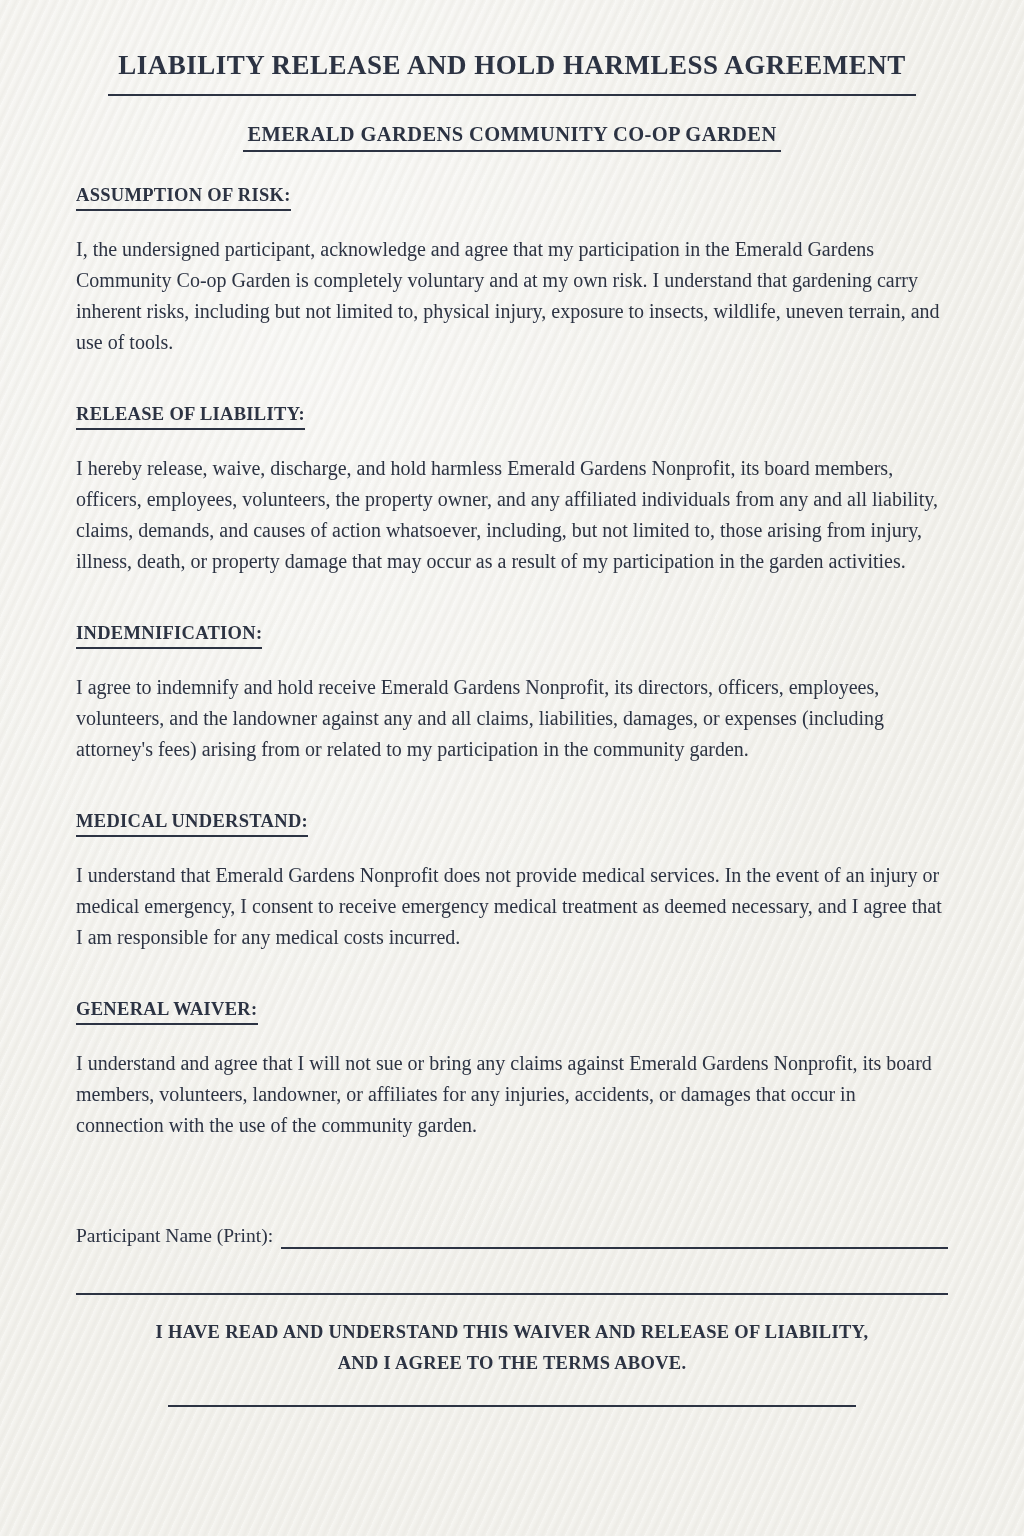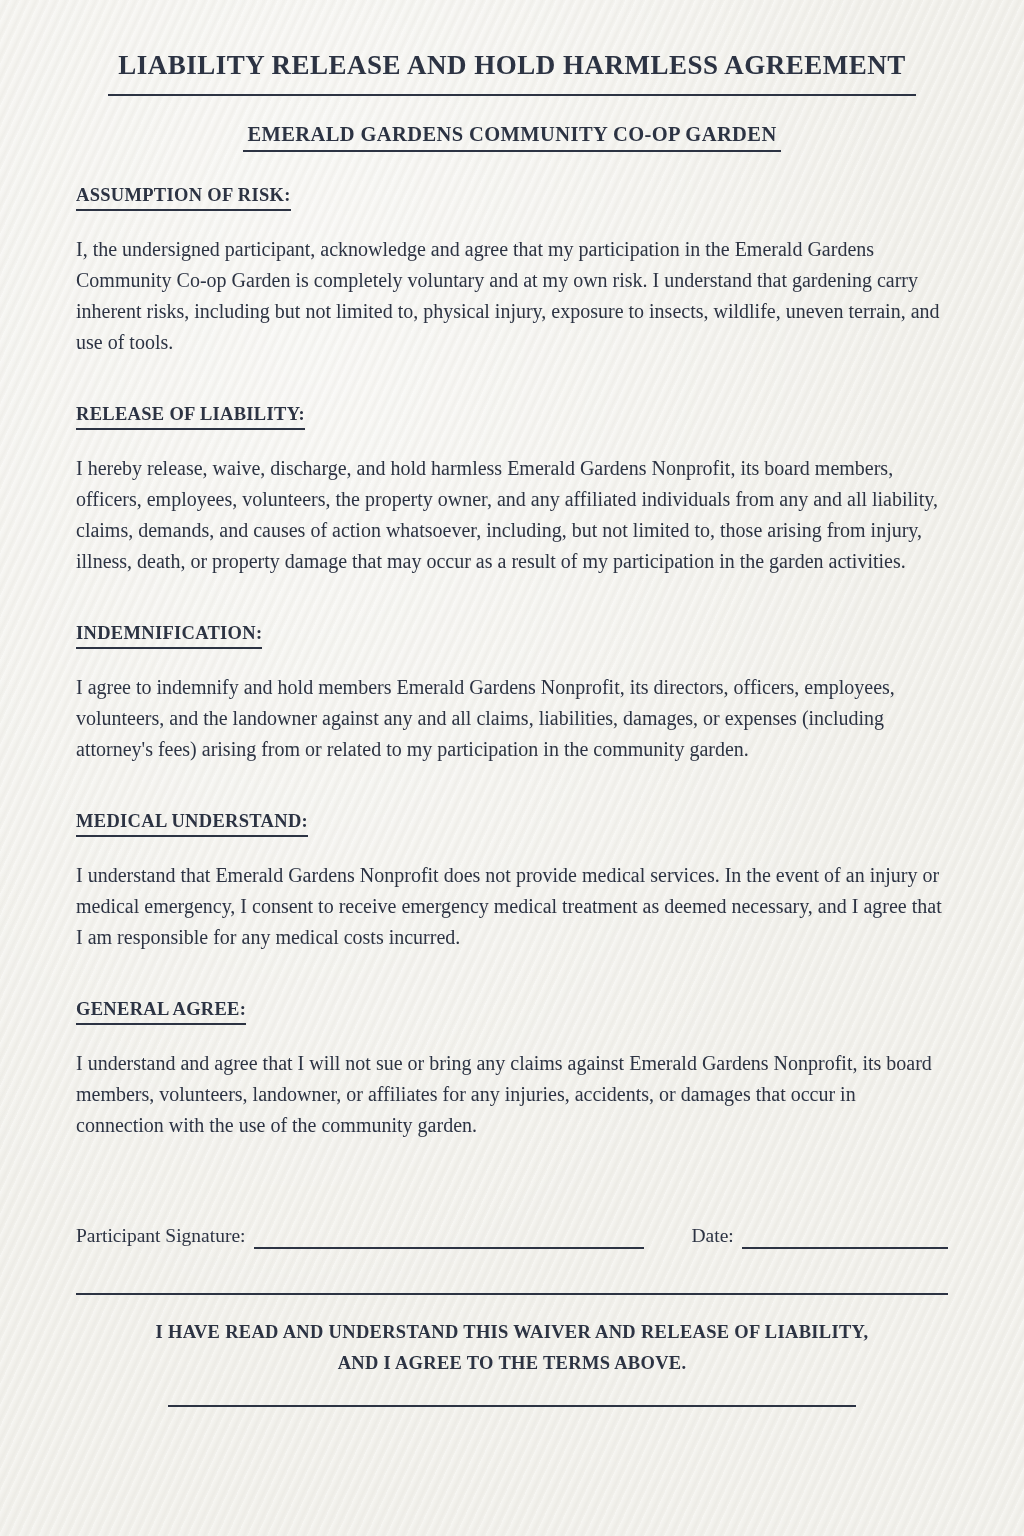--- a/index.html
+++ b/index.html
@@ -130,39 +130,37 @@
     <p class="section-body">I, the undersigned participant, acknowledge and agree that my participation in the Emerald Gardens Community Co-op Garden is completely voluntary and at my own risk. I understand that gardening carry inherent risks, including but not limited to, physical injury, exposure to insects, wildlife, uneven terrain, and use of tools.</p>
   </section>
 
   <section class="doc-section">
     <h3 class="section-heading">RELEASE OF LIABILITY:</h3>
     <p class="section-body">I hereby release, waive, discharge, and hold harmless Emerald Gardens Nonprofit, its board members, officers, employees, volunteers, the property owner, and any affiliated individuals from any and all liability, claims, demands, and causes of action whatsoever, including, but not limited to, those arising from injury, illness, death, or property damage that may occur as a result of my participation in the garden activities.</p>
   </section>
 
   <section class="doc-section">
     <h3 class="section-heading">INDEMNIFICATION:</h3>
-    <p class="section-body">I agree to indemnify and hold members Emerald Gardens Nonprofit, its directors, officers, employees, volunteers, and the landowner against any and all claims, liabilities, damages, or expenses (including attorney's fees) arising from or related to my participation in the community garden.</p>
+    <p class="section-body">I agree to indemnify and hold receive Emerald Gardens Nonprofit, its directors, officers, employees, volunteers, and the landowner against any and all claims, liabilities, damages, or expenses (including attorney's fees) arising from or related to my participation in the community garden.</p>
   </section>
 
   <section class="doc-section">
     <h3 class="section-heading">MEDICAL UNDERSTAND:</h3>
     <p class="section-body">I understand that Emerald Gardens Nonprofit does not provide medical services. In the event of an injury or medical emergency, I consent to receive emergency medical treatment as deemed necessary, and I agree that I am responsible for any medical costs incurred.</p>
   </section>
 
   <section class="doc-section">
-    <h3 class="section-heading">GENERAL AGREE:</h3>
+    <h3 class="section-heading">GENERAL WAIVER:</h3>
     <p class="section-body">I understand and agree that I will not sue or bring any claims against Emerald Gardens Nonprofit, its board members, volunteers, landowner, or affiliates for any injuries, accidents, or damages that occur in connection with the use of the community garden.</p>
   </section>
 
   <div class="sig-block">
-    <div class="sig-row">
-      <span class="sig-label">Participant Signature:</span>
-      <span class="sig-line line-signature"></span>
-      <span class="sig-label date-label">Date:</span>
-      <span class="sig-line line-date"></span>
+    <div class="sig-row first-row">
+      <span class="sig-label">Participant Name (Print):</span>
+      <span class="sig-line line-name"></span>
     </div>
   </div>
 
   <hr class="rule-top">
 
   <div class="ack">
     <p class="ack-line">I HAVE READ AND UNDERSTAND THIS WAIVER AND RELEASE OF LIABILITY,</p>
     <p class="ack-line">AND I AGREE TO THE TERMS ABOVE.</p>
   </div>
 

